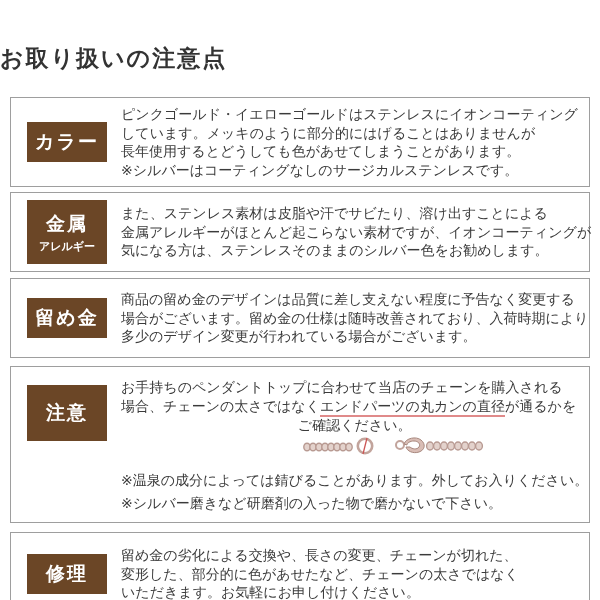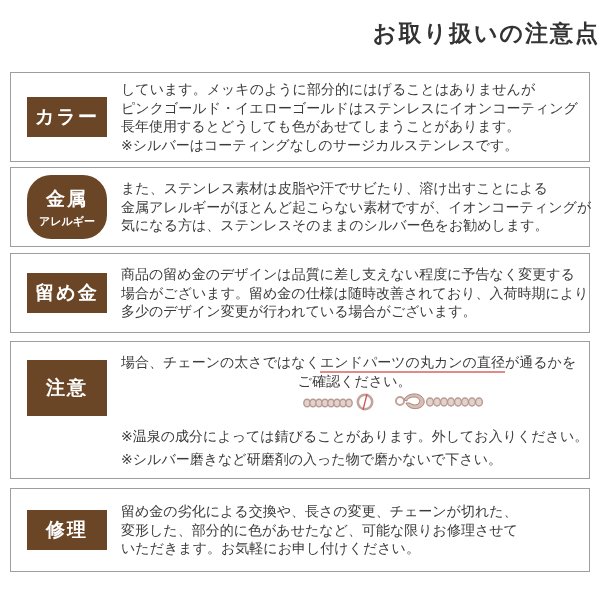--- a/index.html
+++ b/index.html
@@ -2,42 +2,42 @@
 <html><head>
 <meta charset="utf-8">
 <style>
   html,body{margin:0;padding:0;}
   body{
     width:600px;height:600px;overflow:hidden;background:#ffffff;
     font-family:"Liberation Sans","DejaVu Sans",sans-serif;
     -webkit-font-smoothing:antialiased;
   }
   .page-title{
-    text-align:right;font-size:23px;font-weight:700;color:#333333;
-    padding-top:18px;letter-spacing:2px;margin-bottom:23px;
+    text-align:left;font-size:23px;font-weight:700;color:#333333;
+    padding-top:43px;letter-spacing:2px;margin-bottom:23px;
   }
   .wrap{padding:0 10px;}
   .section{
     border:1px solid #9e9e9e;background:#ffffff;
     display:flex;align-items:center;box-sizing:border-box;
     padding:7px 6px;
   }
   .s1{min-height:88px;margin-bottom:5px;}
   .s2{min-height:78px;margin-bottom:6px;}
   .s3{min-height:80px;margin-bottom:8px;}
   .s4{min-height:133px;margin-bottom:9px;align-items:flex-start;}
   .s5{min-height:84px;}
   .label-box{
     background:#6b4626;color:#ffffff;font-weight:700;
     width:80px;flex:0 0 80px;height:40px;
     margin:0 14px 0 10px;
     display:flex;flex-direction:column;justify-content:center;align-items:center;
     text-align:center;font-size:19px;letter-spacing:2px;
   }
-  .label-box.tall{height:64px;border-radius:24px;}
+  .label-box.tall{height:64px;}
   .label-box .sub{font-size:11px;letter-spacing:0;margin-top:2px;font-weight:700;}
   .s4 .label-box{height:56px;align-self:flex-start;margin-top:11px;}
   .text-col{
     font-size:14px;color:#3b3b3b;line-height:18.5px;white-space:nowrap;
   }
   .s4 .text-col{line-height:19px;padding-top:4px;}
   .em-underline{
     border-bottom:2px solid #e08a8a;padding-bottom:1px;
   }
   .confirm-row{display:flex;align-items:center;flex-direction:column;}
@@ -50,22 +50,22 @@
 
 <div class="page-title">お取り扱いの注意点</div>
 
 <div class="wrap">
 
   <div class="section s1">
     <div class="label-box">
       <span>カラー</span>
     </div>
     <div class="text-col">
+      <div>ピンクゴールド・イエローゴールドはステンレスにイオンコーティング</div>
       <div>しています。メッキのように部分的にはげることはありませんが</div>
-      <div>ピンクゴールド・イエローゴールドはステンレスにイオンコーティング</div>
       <div>長年使用するとどうしても色があせてしまうことがあります。</div>
       <div>※シルバーはコーティングなしのサージカルステンレスです。</div>
     </div>
   </div>
 
   <div class="section s2">
     <div class="label-box tall">
       <span>金属</span>
       <span class="sub">アレルギー</span>
     </div>
@@ -85,20 +85,21 @@
       <div>場合がございます。留め金の仕様は随時改善されており、入荷時期により</div>
       <div>多少のデザイン変更が行われている場合がございます。</div>
     </div>
   </div>
 
   <div class="section s4">
     <div class="label-box">
       <span>注意</span>
     </div>
     <div class="text-col">
+      <div>お手持ちのペンダントトップに合わせて当店のチェーンを購入される</div>
       <div>
         <span>場合、チェーンの太さではなく</span><span class="em-underline">エンドパーツの丸カンの直径</span><span>が通るかを</span>
       </div>
       <div class="confirm-row">
         <span>ご確認ください。</span>
         <span class="chain-images">
 
           <svg width="78" height="20" viewBox="0 0 78 20">
             <g stroke="#b89a92" fill="#e3d2cc" stroke-width="1.4">
               <ellipse cx="5" cy="11" rx="3.2" ry="3.8"></ellipse>
@@ -136,18 +137,18 @@
       </div>
     </div>
   </div>
 
   <div class="section s5">
     <div class="label-box">
       <span>修理</span>
     </div>
     <div class="text-col">
       <div>留め金の劣化による交換や、長さの変更、チェーンが切れた、</div>
-      <div>変形した、部分的に色があせたなど、可能な限りお修理させて</div>
+      <div>変形した、部分的に色があせたなど、チェーンの太さではなく</div>
       <div>いただきます。お気軽にお申し付けください。</div>
     </div>
   </div>
 
 </div>
 
 </body></html>

